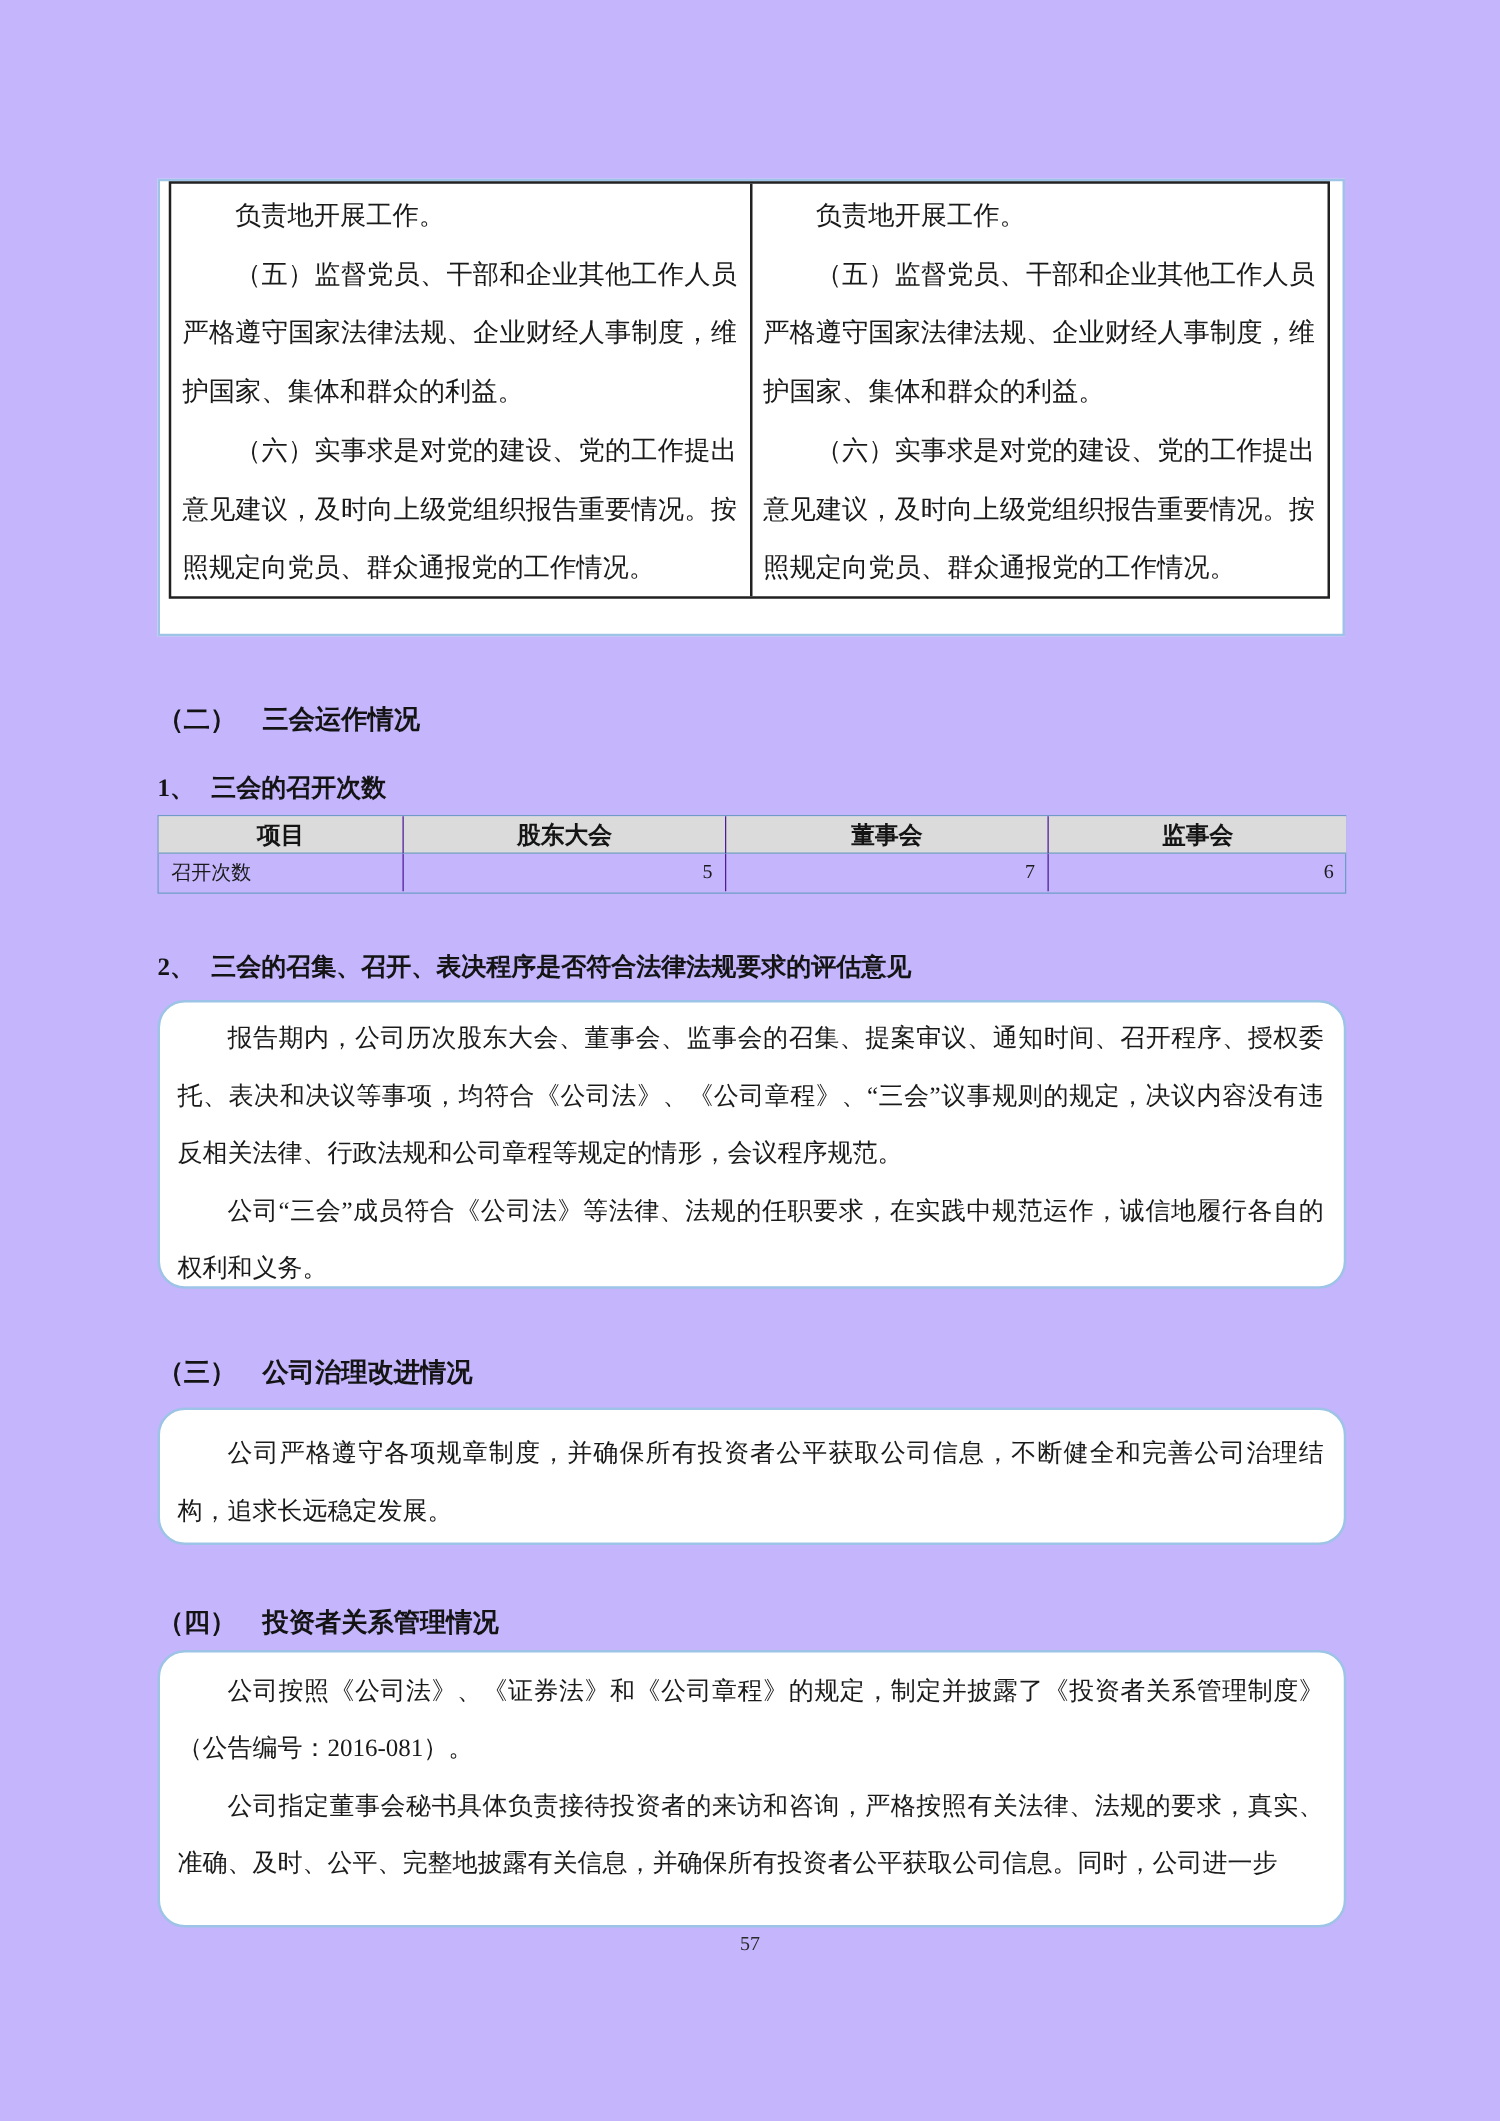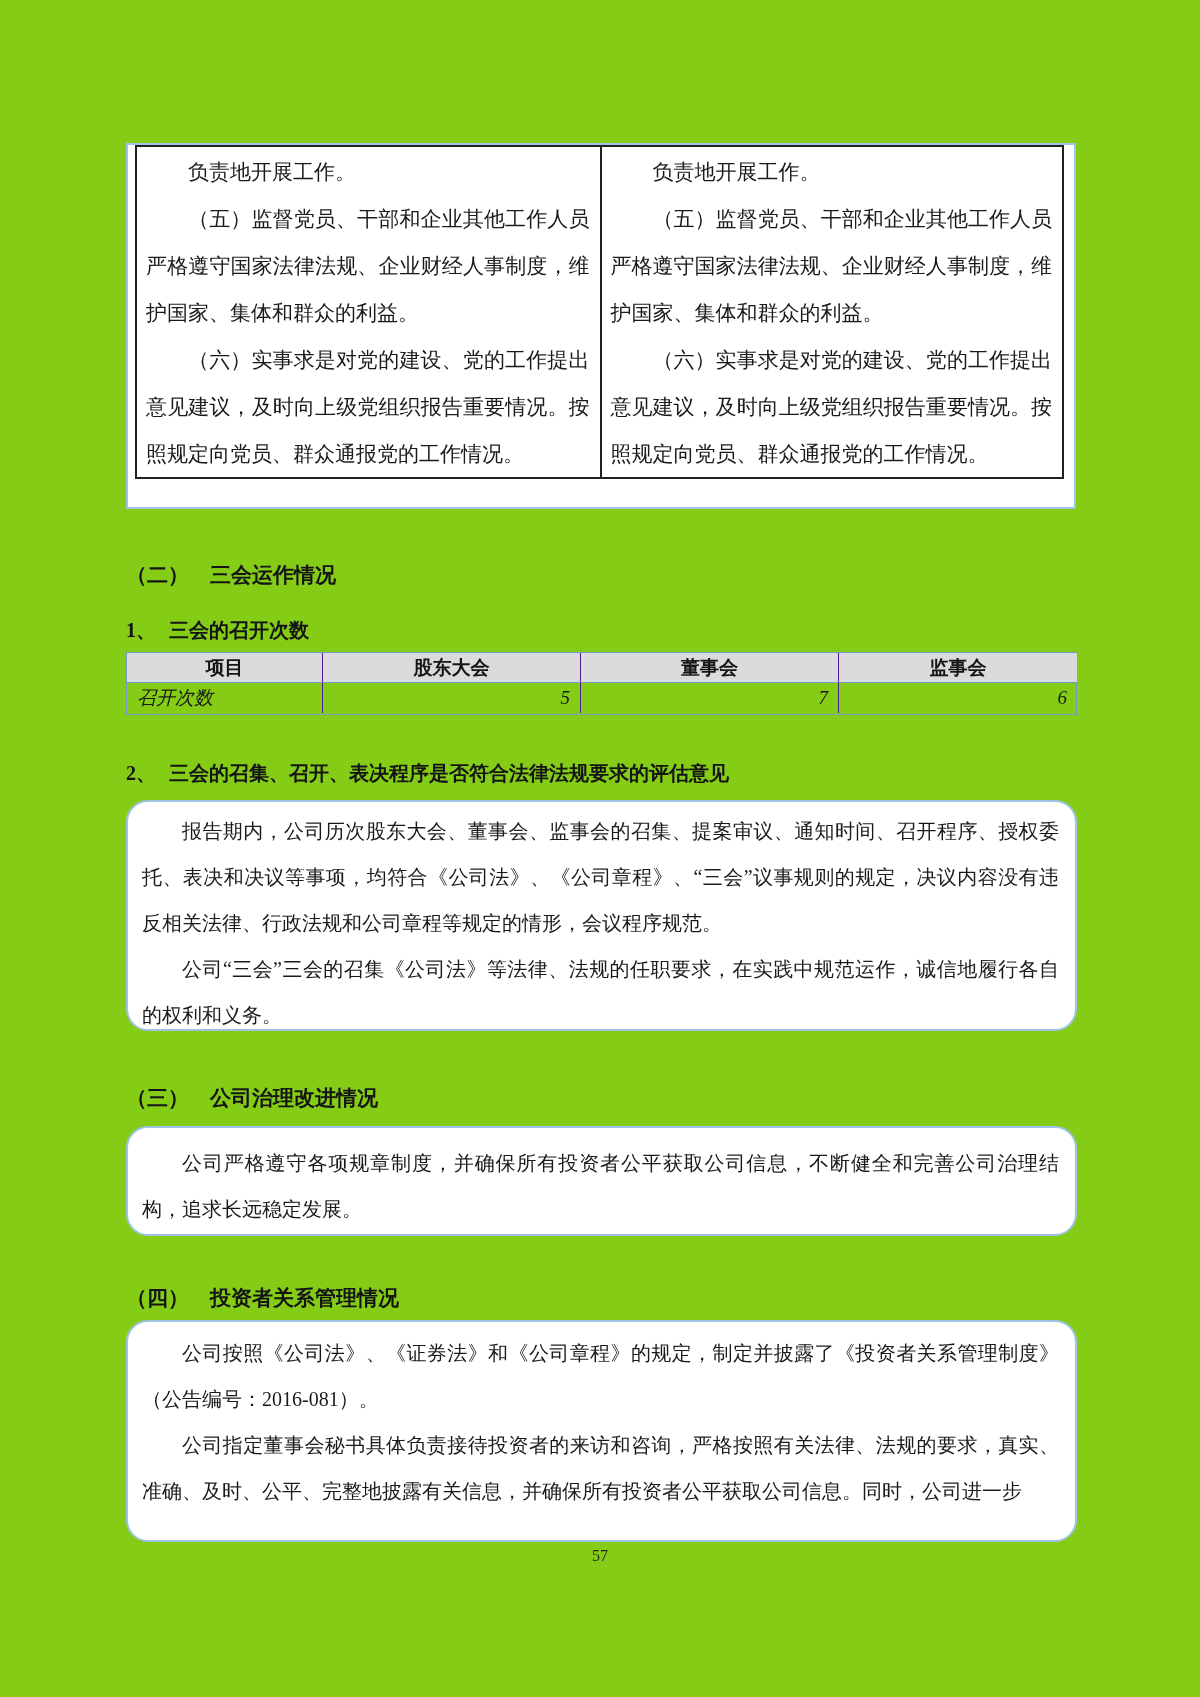--- a/index.html
+++ b/index.html
@@ -1,20 +1,20 @@
 <!DOCTYPE html>
 <html><head>
 <meta charset="utf-8">
 <style>
   html, body { margin: 0; padding: 0; background: #ffffff; }
   .page {
     position: relative;
     width: 1200px;
     height: 1697px;
-    background: #84cc16;
+    background: #c4b5fd;
     font-family: "Liberation Serif", "DejaVu Serif", serif;
     color: #1a1a1a;
     overflow: hidden;
   }
   .blue-box {
     position: absolute;
     box-sizing: border-box;
     border: 2px solid #9dc3e6;
     background: #ffffff;
   }
@@ -81,21 +81,21 @@
   .mt-cell.bl { border-left: 1px solid #4c1d95; }
   .mt-head {
     background: #dbdbdb;
     border-bottom: 1px solid #6f9cc4;
     font-family: "Liberation Sans", "DejaVu Sans", sans-serif;
     font-weight: bold;
     font-size: 19px;
     justify-content: center;
     color: #141414;
   }
-  .mt-data { font-size: 19px; padding: 1px 10px; font-style: italic; }
+  .mt-data { font-size: 16px; padding: 1px 10px; }
   .mt-data.label { justify-content: flex-start; }
   .mt-data.value { justify-content: flex-end; }
 
   
   .text-box p { margin: 0; text-indent: 2em; }
   .text-box {
     font-size: 20px;
     line-height: 46px;
     text-align: justify;
     overflow: hidden;
@@ -156,21 +156,21 @@
     <div class="mt-cell mt-data value bl">6</div>
   </div>
 
   <div class="section-heading num" id="h-two-2">
     <span class="h-label">2、</span>
     <span class="h-title">三会的召集、召开、表决程序是否符合法律法规要求的评估意见</span>
   </div>
 
   <div class="blue-box text-box" id="eval-box">
     <p>报告期内，公司历次股东大会、董事会、监事会的召集、提案审议、通知时间、召开程序、授权委托、表决和决议等事项，均符合《公司法》、《公司章程》、“三会”议事规则的规定，决议内容没有违反相关法律、行政法规和公司章程等规定的情形，会议程序规范。</p>
-    <p>公司“三会”三会的召集《公司法》等法律、法规的任职要求，在实践中规范运作，诚信地履行各自的权利和义务。</p>
+    <p>公司“三会”成员符合《公司法》等法律、法规的任职要求，在实践中规范运作，诚信地履行各自的权利和义务。</p>
   </div>
 
   <div class="section-heading paren" id="h-three">
     <span class="h-label">（三）</span>
     <span class="h-title">公司治理改进情况</span>
   </div>
 
   <div class="blue-box text-box" id="improve-box">
     <p>公司严格遵守各项规章制度，并确保所有投资者公平获取公司信息，不断健全和完善公司治理结构，追求长远稳定发展。</p>
   </div>

